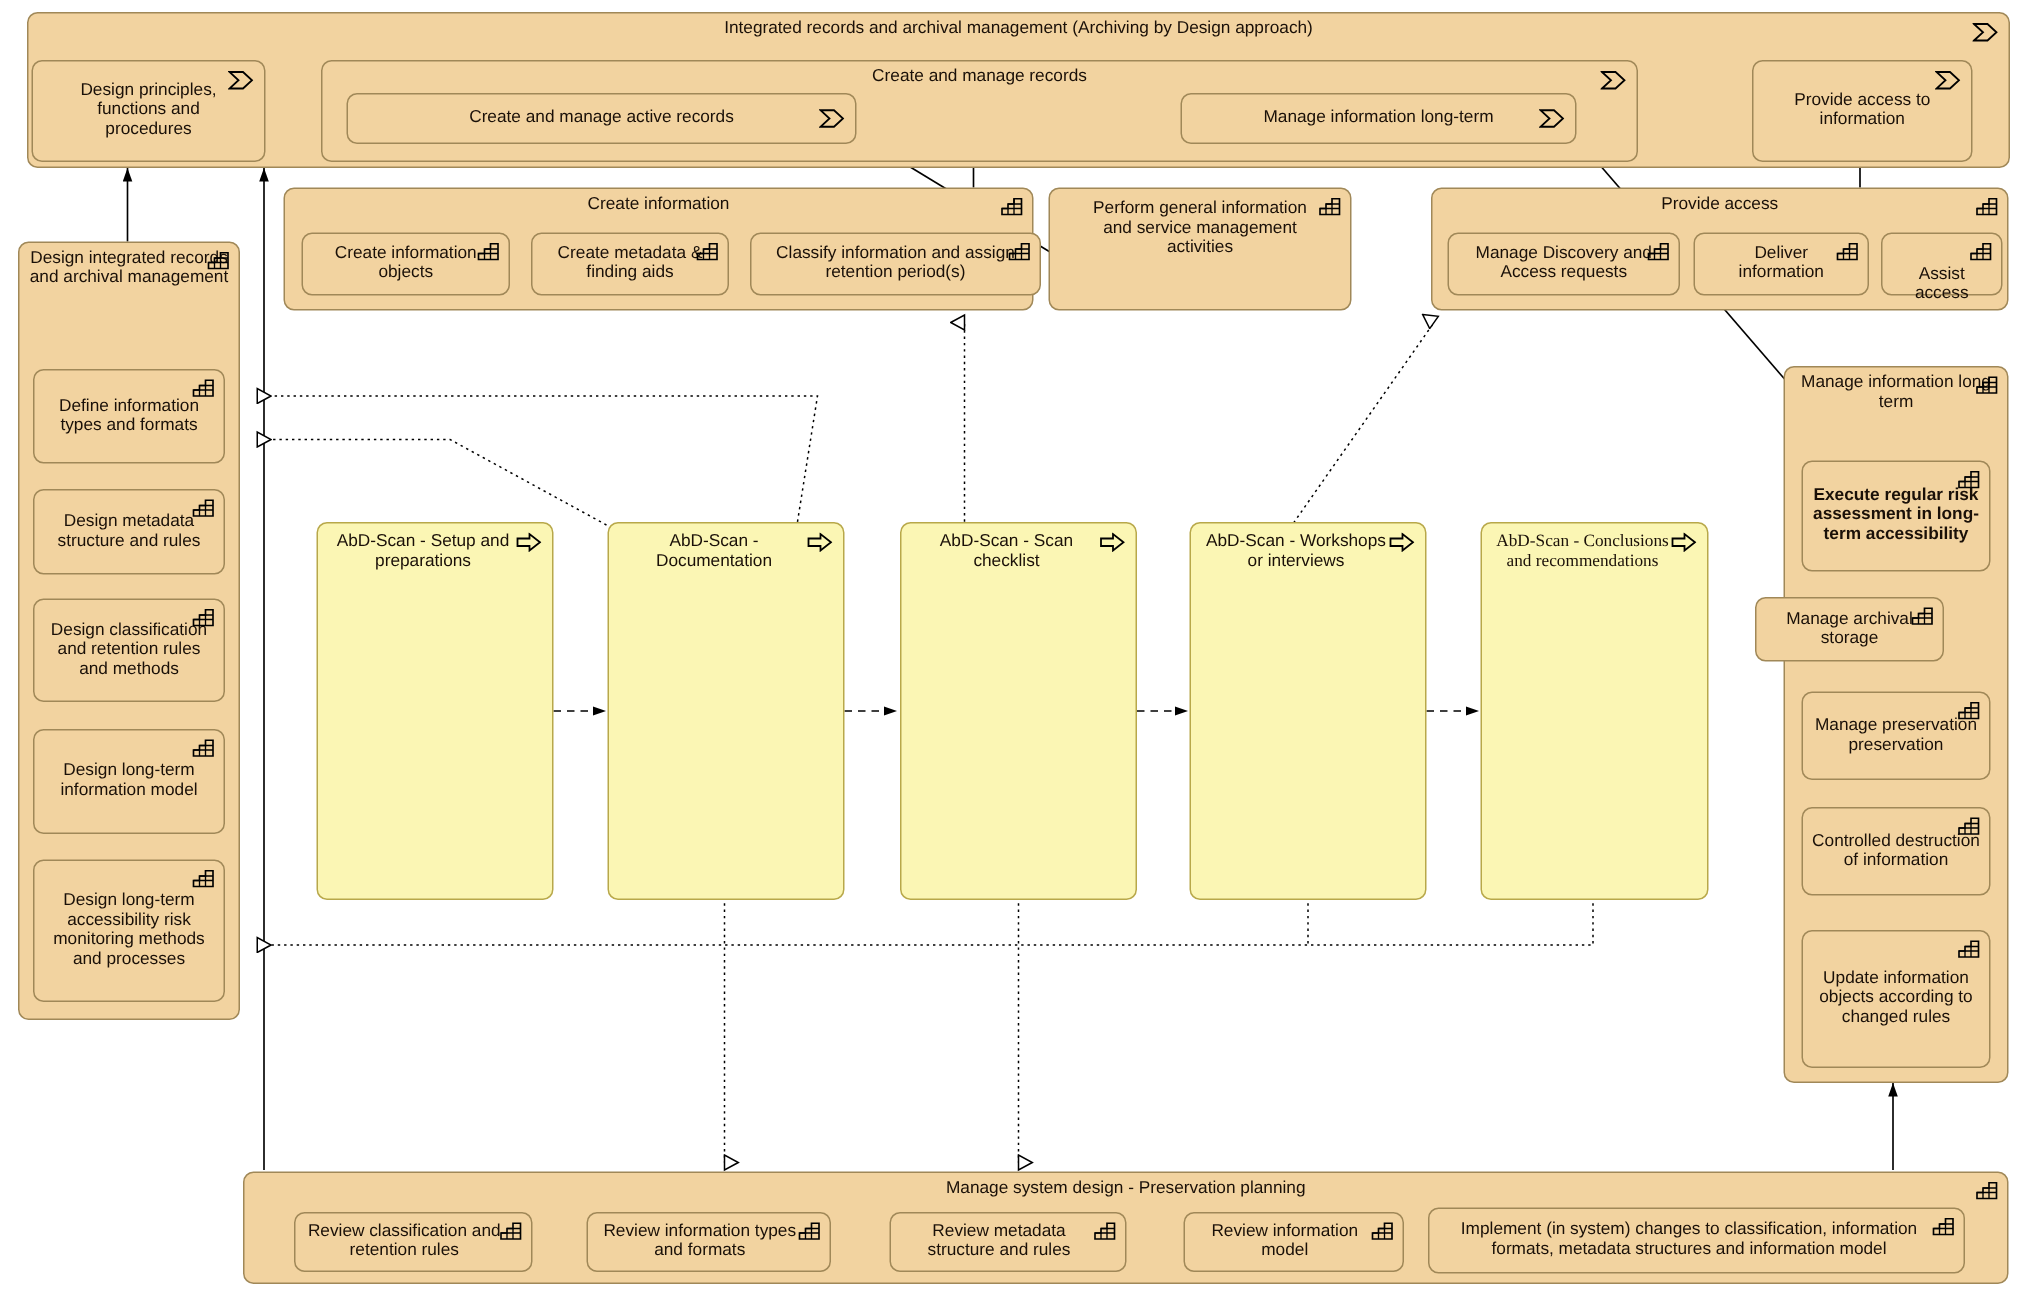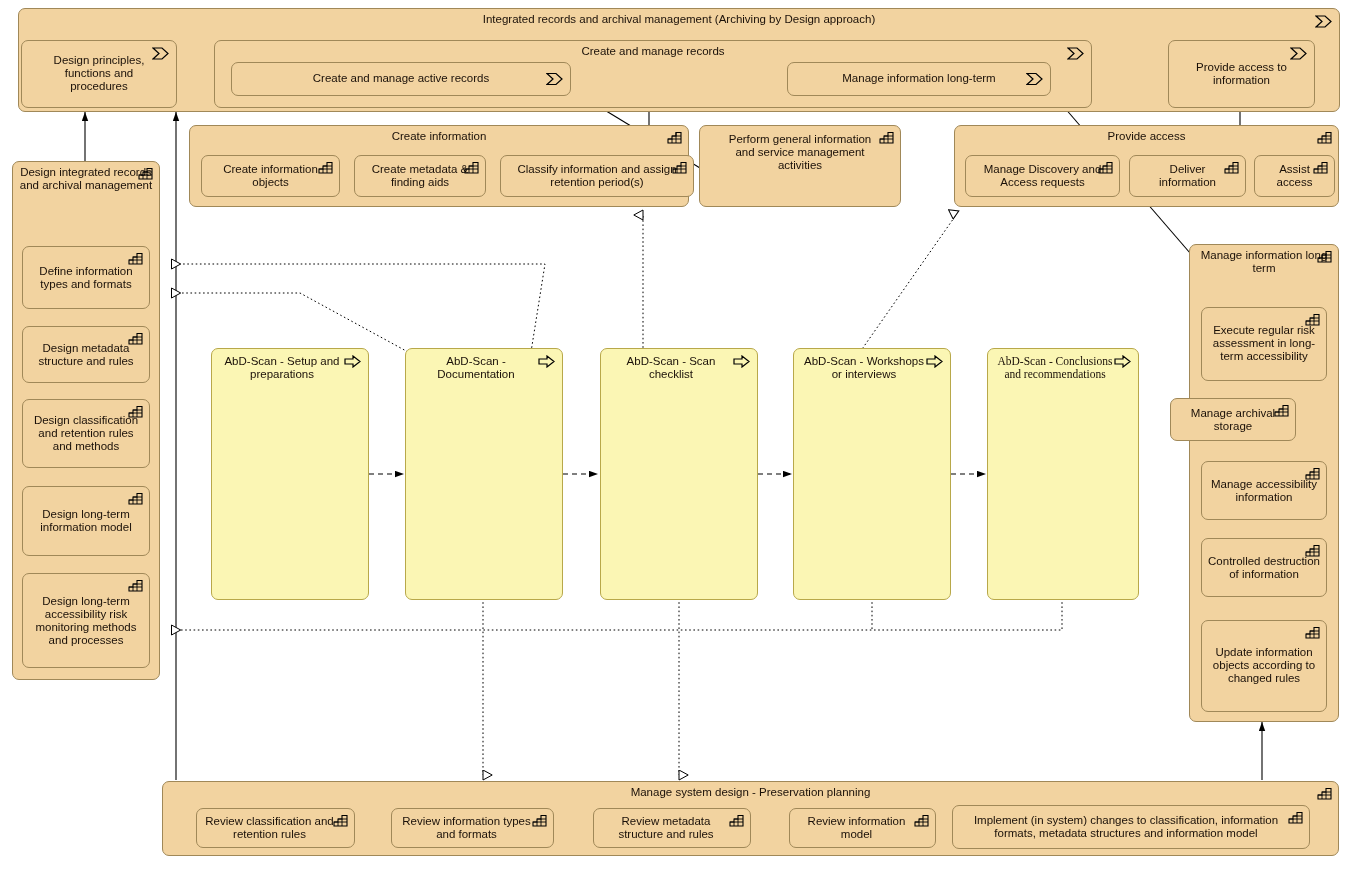--- a/index.html
+++ b/index.html
@@ -215,21 +215,21 @@
   <div class="node proc" style="left:1129px;top:155px;width:117px;height:42px;">
     <span class="lbl">Deliver information</span>
     <span class="icn-big">
       <svg viewBox="0 0 15 13">
           <path d="M1,12 L1,8 L5,8 L5,5 L9,5 L9,1.5 L14,1.5 L14,12 z" fill="none" stroke="#000" stroke-width="1.1"></path>
           <path d="M5,8 L5,12 M9,5 L9,12 M1,8 L14,8 M5,5 L14,5" stroke="#000" stroke-width="0.9" fill="none"></path>
         </svg>
     </span>
   </div>
   <div class="node proc" style="left:1254px;top:155px;width:81px;height:42px;">
-    <span class="lbl" style="padding:0 8px;">Assist access</span>
+    <span class="lbl" style="padding:0 8px;margin-top:14px;">Assist access</span>
     <span class="icn-big">
       <svg viewBox="0 0 15 13">
           <path d="M1,12 L1,8 L5,8 L5,5 L9,5 L9,1.5 L14,1.5 L14,12 z" fill="none" stroke="#000" stroke-width="1.1"></path>
           <path d="M5,8 L5,12 M9,5 L9,12 M1,8 L14,8 M5,5 L14,5" stroke="#000" stroke-width="0.9" fill="none"></path>
         </svg>
     </span>
   </div>
 
   <div class="node grp" style="left:12px;top:161px;width:148px;height:519px;">
     <span class="lbl-top-l">Design integrated records and archival management</span>
@@ -288,40 +288,40 @@
 
   <div class="node grp" style="left:1189px;top:244px;width:150px;height:478px;">
     <span class="lbl-top-l">Manage information long term</span>
     <span class="icn-big">
       <svg viewBox="0 0 15 13">
           <path d="M1,12 L1,8 L5,8 L5,5 L9,5 L9,1.5 L14,1.5 L14,12 z" fill="none" stroke="#000" stroke-width="1.1"></path>
           <path d="M5,8 L5,12 M9,5 L9,12 M1,8 L14,8 M5,5 L14,5" stroke="#000" stroke-width="0.9" fill="none"></path>
         </svg>
     </span>
   </div>
-  <div class="node proc" style="left:1201px;top:307px;width:126px;height:74px;">
+  <div class="node proc" style="left:1201px;top:307px;width:126px;height:74px;font-weight:bold;">
     <span class="lbl" style="padding:0 5px;">Execute regular risk assessment in long-term accessibility</span>
     <span class="icn-big">
       <svg viewBox="0 0 15 13">
           <path d="M1,12 L1,8 L5,8 L5,5 L9,5 L9,1.5 L14,1.5 L14,12 z" fill="none" stroke="#000" stroke-width="1.1"></path>
           <path d="M5,8 L5,12 M9,5 L9,12 M1,8 L14,8 M5,5 L14,5" stroke="#000" stroke-width="0.9" fill="none"></path>
         </svg>
     </span>
   </div>
   <div class="node proc" style="left:1170px;top:398px;width:126px;height:43px;">
     <span class="lbl" style="padding:0 5px;">Manage archival storage</span>
     <span class="icn-big">
       <svg viewBox="0 0 15 13">
           <path d="M1,12 L1,8 L5,8 L5,5 L9,5 L9,1.5 L14,1.5 L14,12 z" fill="none" stroke="#000" stroke-width="1.1"></path>
           <path d="M5,8 L5,12 M9,5 L9,12 M1,8 L14,8 M5,5 L14,5" stroke="#000" stroke-width="0.9" fill="none"></path>
         </svg>
     </span>
   </div>
   <div class="node proc" style="left:1201px;top:461px;width:126px;height:59px;">
-    <span class="lbl" style="padding:0 5px;">Manage accessibility information</span>
+    <span class="lbl" style="padding:0 5px;">Manage preservation preservation</span>
     <span class="icn-big">
       <svg viewBox="0 0 15 13">
           <path d="M1,12 L1,8 L5,8 L5,5 L9,5 L9,1.5 L14,1.5 L14,12 z" fill="none" stroke="#000" stroke-width="1.1"></path>
           <path d="M5,8 L5,12 M9,5 L9,12 M1,8 L14,8 M5,5 L14,5" stroke="#000" stroke-width="0.9" fill="none"></path>
         </svg>
     </span>
   </div>
   <div class="node proc" style="left:1201px;top:538px;width:126px;height:59px;">
     <span class="lbl" style="padding:0 5px;">Controlled destruction of information</span>
     <span class="icn-big">

